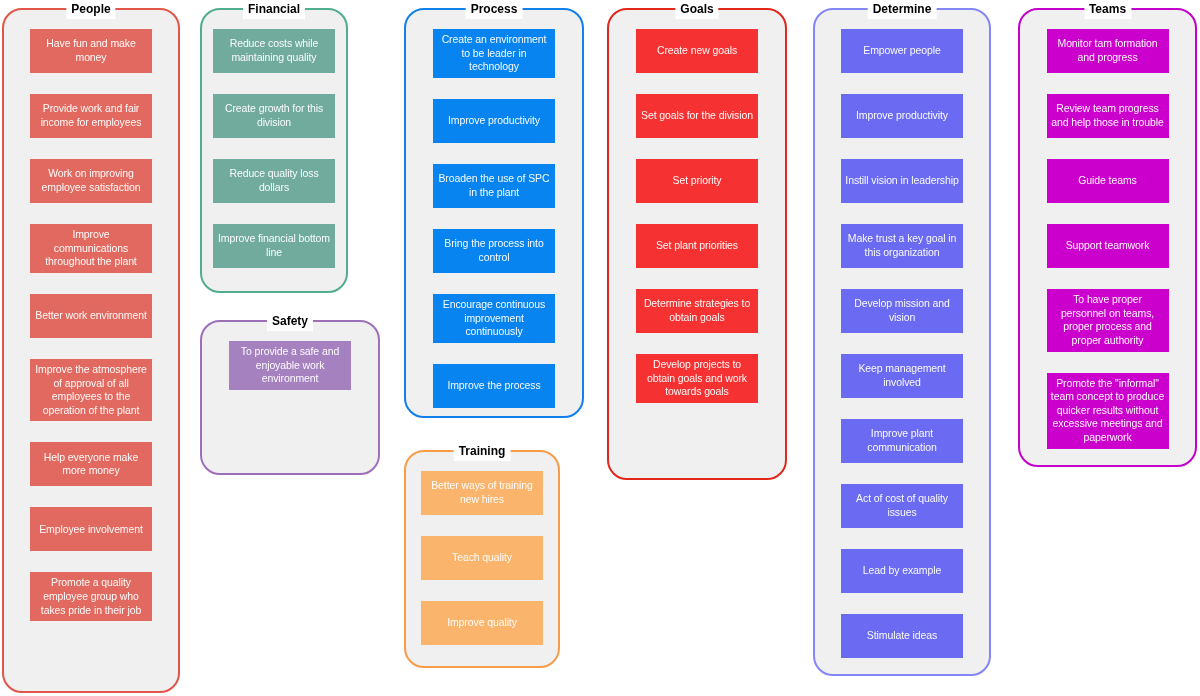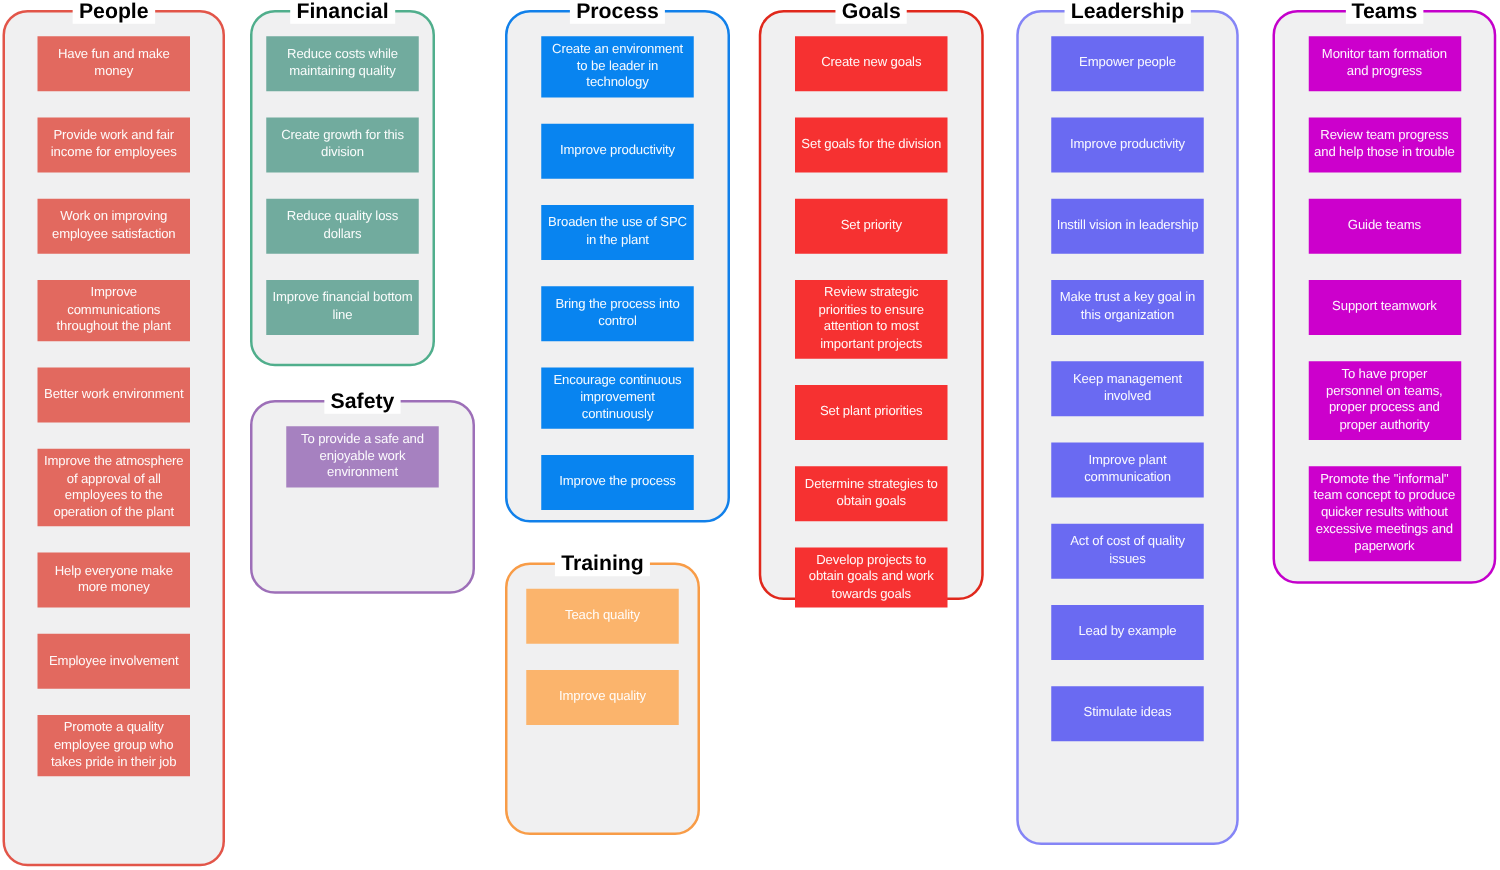--- a/index.html
+++ b/index.html
@@ -18,21 +18,21 @@
     border: 2px solid var(--bc, #999);
     border-radius: 20px;
   }
   .group-title {
     position: absolute;
     top: -11px;
     left: 50%;
     transform: translateX(-50%);
     background: #ffffff;
     padding: 0 5px;
-    font-size: 17px;
+    font-size: 12px;
     font-weight: bold;
     color: #000000;
     white-space: nowrap;
     line-height: 20px;
   }
   .boxes {
     display: flex;
     flex-direction: column;
     align-items: center;
     gap: 21px;
@@ -109,45 +109,46 @@
         <div class="note">Broaden the use of SPC in the plant</div>
         <div class="note">Bring the process into control</div>
         <div class="note">Encourage continuous improvement continuously</div>
         <div class="note">Improve the process</div>
       </div>
   </section>
 
   <section class="group g-training" style="--bc: #f89c47; --fc: #fbb46c;">
     <span class="group-title">Training</span>
     <div class="boxes">
+        <div class="note">Better ways of training new hires</div>
         <div class="note">Teach quality</div>
         <div class="note">Improve quality</div>
       </div>
   </section>
 
   <section class="group g-goals" style="--bc: #e0281c; --fc: #f63131;">
     <span class="group-title">Goals</span>
     <div class="boxes">
         <div class="note">Create new goals</div>
         <div class="note">Set goals for the division</div>
         <div class="note">Set priority</div>
-        <div class="note">Review strategic priorities to ensure attention to most important projects</div>
         <div class="note">Set plant priorities</div>
         <div class="note">Determine strategies to obtain goals</div>
         <div class="note">Develop projects to obtain goals and work towards goals</div>
       </div>
   </section>
 
   <section class="group g-leadership" style="--bc: #8585f6; --fc: #6a6af2;">
-    <span class="group-title">Leadership</span>
+    <span class="group-title">Determine</span>
     <div class="boxes">
         <div class="note">Empower people</div>
         <div class="note">Improve productivity</div>
         <div class="note">Instill vision in leadership</div>
         <div class="note">Make trust a key goal in this organization</div>
+        <div class="note">Develop mission and vision</div>
         <div class="note">Keep management involved</div>
         <div class="note">Improve plant communication</div>
         <div class="note">Act of cost of quality issues</div>
         <div class="note">Lead by example</div>
         <div class="note">Stimulate ideas</div>
       </div>
   </section>
 
   <section class="group g-teams" style="--bc: #c400cb; --fc: #cc00cc;">
     <span class="group-title">Teams</span>

